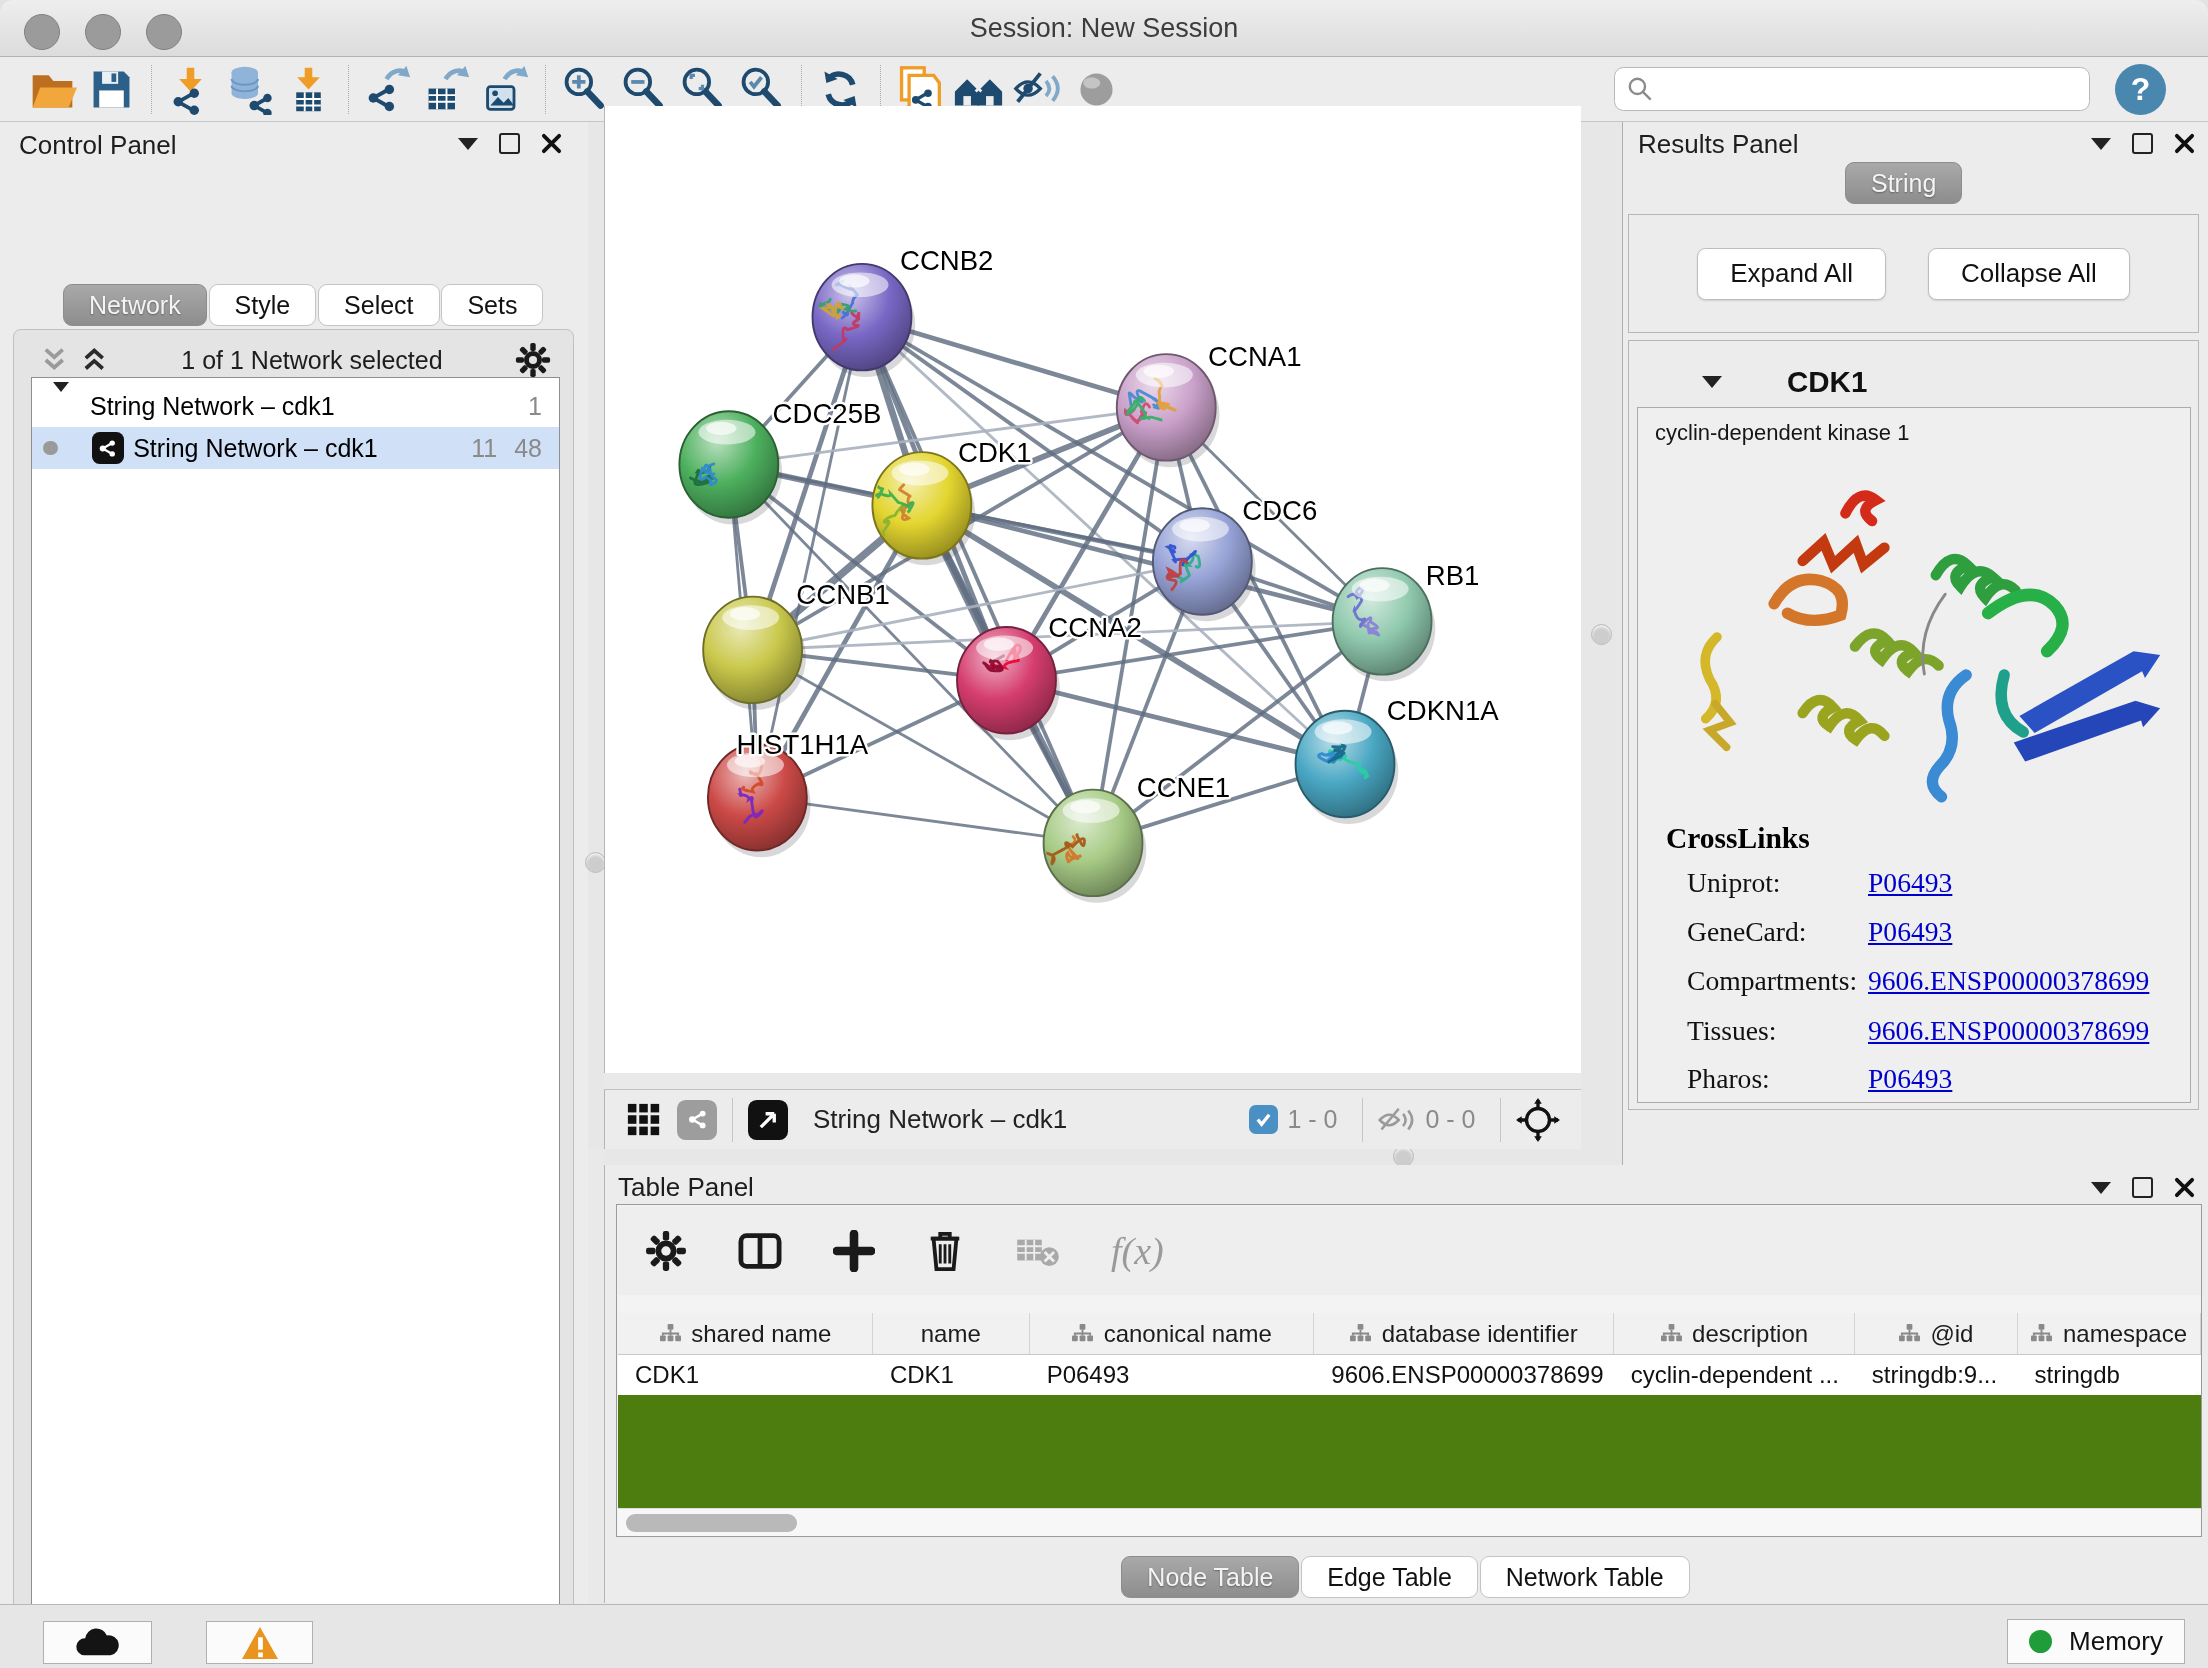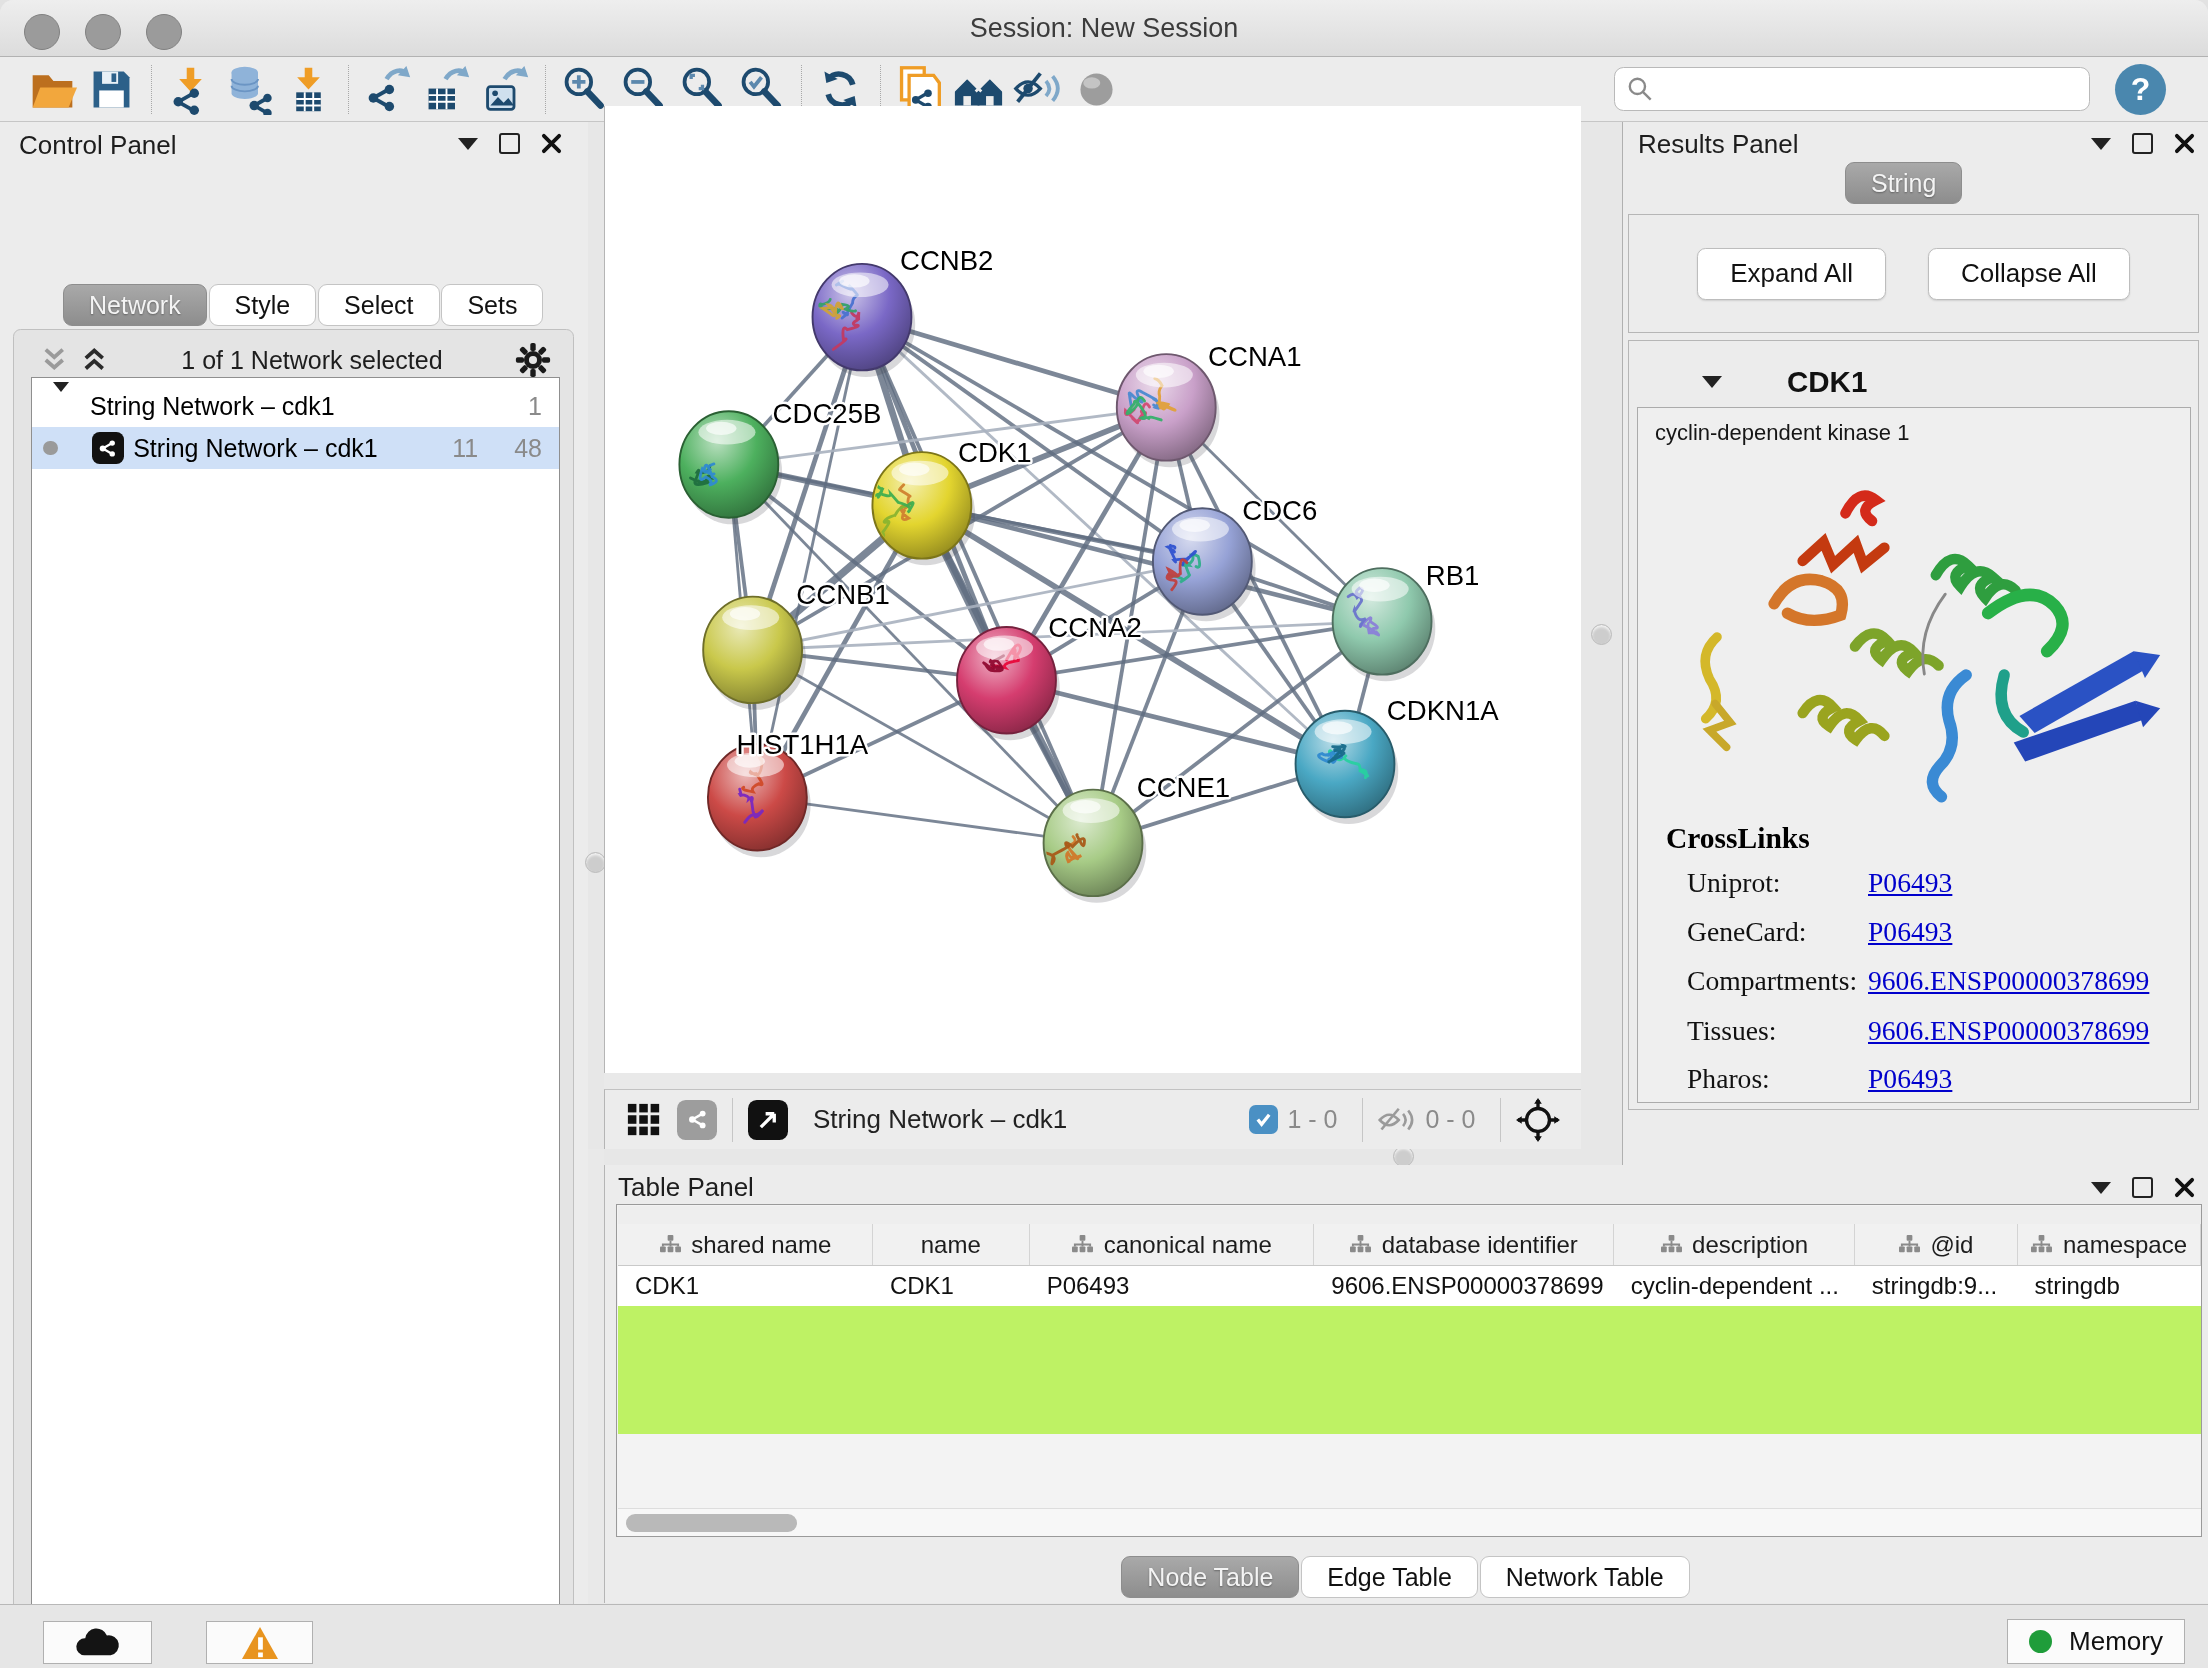--- a/index.html
+++ b/index.html
@@ -90,21 +90,21 @@
   .xl-row a { position:absolute; left:181px; color:#0000cc; text-decoration:underline; }
 
   
   .table-panel { position:absolute; left:604px; top:1165px; width:1605px; height:438px; background:#ececec;
     border-left:1px solid #b5b5b5; }
   .tp-inner { position:absolute; left:616px; top:1204px; width:1586px; height:333px;
     border:1.9px solid #9a9a9a; background:#f3f3f3; }
   .tp-toolbar { position:absolute; left:618px; top:1206px; width:1583px; height:89px;
     display:flex; align-items:center; gap:50px; padding-left:27px; background:#eeeeee; }
   .fx { font-family:"Liberation Serif", serif; font-style:italic; font-size:38px; color:#9a9a9a; }
-  .tbl { position:absolute; left:618px; top:1224px; width:1583px; height:210px; background:#bef264; overflow:hidden; }
+  .tbl { position:absolute; left:618px; top:1313px; width:1583px; height:210px; background:#4d7c0f; overflow:hidden; }
   .tbl-head { display:flex; height:42px; background:#f1f1f1; border-bottom:1px solid #c9c9c9; }
   .th { display:flex; align-items:center; justify-content:center; gap:9.5px; font-size:24px; color:#1c1c1c;
     border-right:1px solid #d4d4d4; overflow:hidden; white-space:nowrap; }
   .tbl-row { display:flex; height:40px; background:#fff; }
   .td { font-size:24px; color:#111; padding-left:17px; display:flex; align-items:center;
     overflow:hidden; white-space:nowrap; }
   .tbl-hscroll { position:absolute; left:618px; top:1508px; width:1583px; height:27.6px; background:#f7f7f7; border-top:1px solid #ddd; }
   .tbl-hscroll .thumb { position:absolute; left:7.6px; top:4.8px; width:171px; height:18px; border-radius:9.5px; background:#b9b9b9; }
   .tp-tabs { position:absolute; left:604px; top:1556px; width:1605px; display:flex; justify-content:center; }
 
@@ -394,21 +394,21 @@
                 <line x1="10" y1="17" x2="24" y2="9"></line>
                 <line x1="10" y1="17" x2="24" y2="25"></line>
               </g>
               <circle cx="10" cy="17" r="4.5" fill="#fff"></circle>
               <circle cx="24" cy="9" r="4" fill="#fff"></circle>
               <circle cx="24" cy="25" r="4" fill="#fff"></circle>
             </svg>
           </span>
         <span style="margin-left:9.5px">String Network – cdk1</span>
         <span class="tree-count" style="margin-left:auto">11</span>
-        <span class="tree-count" style="margin-left:36px;margin-right:17px;">48</span>
+        <span class="tree-count" style="margin-left:17px;margin-right:17px;">48</span>
       </div>
     </div>
   </div>
 
   <div class="v-split" style="left:588px;">
       <div class="handle" style="left:-2.9px; top:730px;"></div>
     </div>
   <div class="v-split" style="left:1581px; width:41px;">
       <div class="handle" style="left:9.5px; top:502px;"></div>
     </div>

